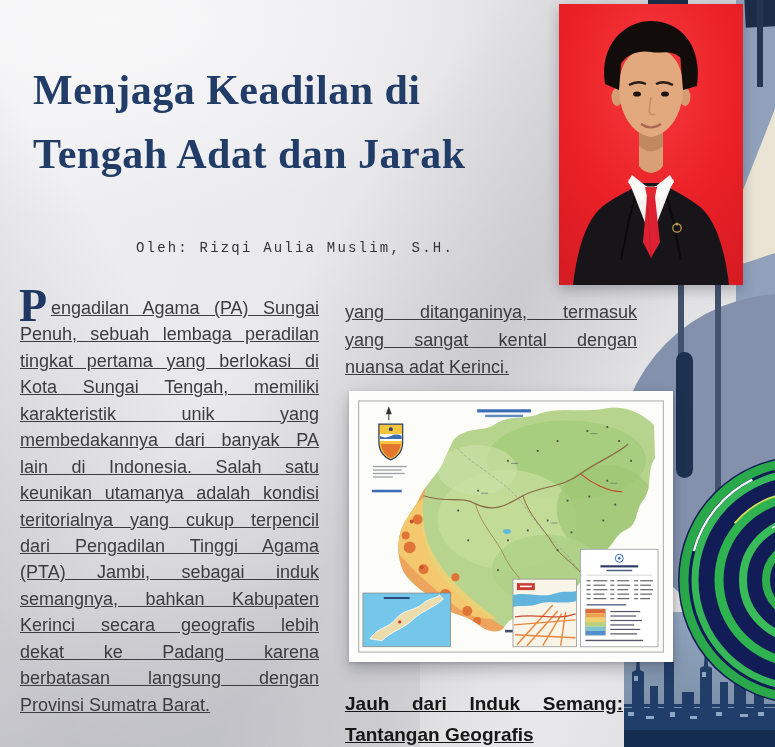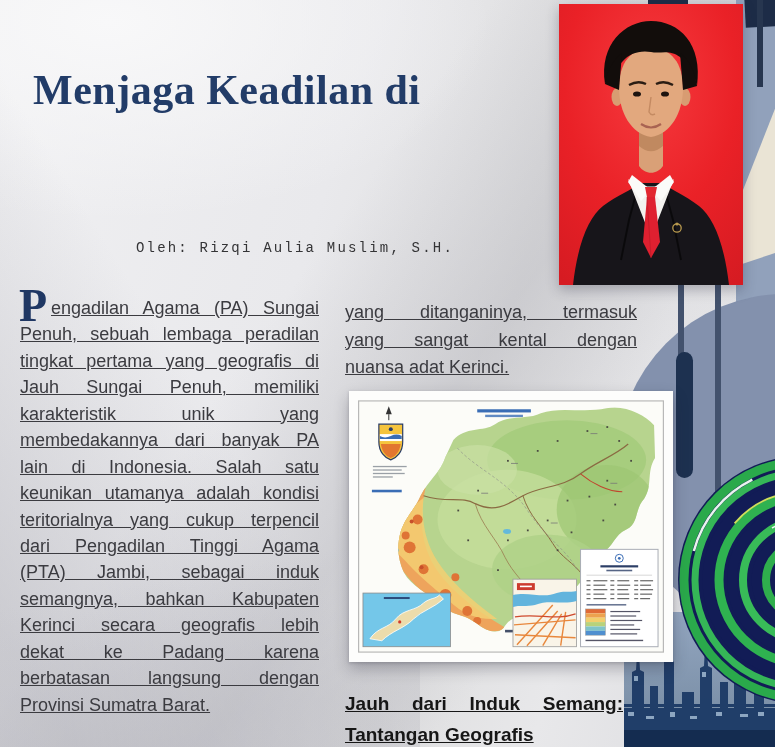--- a/index.html
+++ b/index.html
@@ -157,29 +157,30 @@
       <ellipse cx="106" cy="90" rx="4" ry="2.6" fill="#1d1410"></ellipse>
       <path d="M92 93 L90 108 Q92 112 96 110" stroke="#c48a62" stroke-width="1.4" fill="none"></path>
       <path d="M82 120 Q92 127 102 120" stroke="#a96352" stroke-width="2.2" fill="none"></path>
       <circle cx="118" cy="224" r="4.2" fill="none" stroke="#b99a4e" stroke-width="1.3"></circle>
       <circle cx="118" cy="220" r="1.6" fill="#b99a4e"></circle>
     </g>
   </svg>
 
   <h1 class="title">
     <span style="display:block">Menjaga Keadilan di</span>
+    <span style="display:block">Tengah Adat dan Jarak</span>
   </h1>
   <div class="byline">Oleh: Rizqi Aulia Muslim, S.H.</div>
 
   <div class="dropcap">P</div>
   <div class="colL">
       <div class="tline tfirst">engadilan Agama (PA) Sungai</div>
       <div class="tline">Penuh, sebuah lembaga peradilan</div>
-      <div class="tline">tingkat pertama yang geografis di</div>
-      <div class="tline">Jauh Sungai Penuh, memiliki</div>
+      <div class="tline">tingkat pertama yang berlokasi di</div>
+      <div class="tline">Kota Sungai Tengah, memiliki</div>
       <div class="tline">karakteristik unik yang</div>
       <div class="tline">membedakannya dari banyak PA</div>
       <div class="tline">lain di Indonesia. Salah satu</div>
       <div class="tline">keunikan utamanya adalah kondisi</div>
       <div class="tline">teritorialnya yang cukup terpencil</div>
       <div class="tline">dari Pengadilan Tinggi Agama</div>
       <div class="tline">(PTA) Jambi, sebagai induk</div>
       <div class="tline">semangnya, bahkan Kabupaten</div>
       <div class="tline">Kerinci secara geografis lebih</div>
       <div class="tline">dekat ke Padang karena</div>

